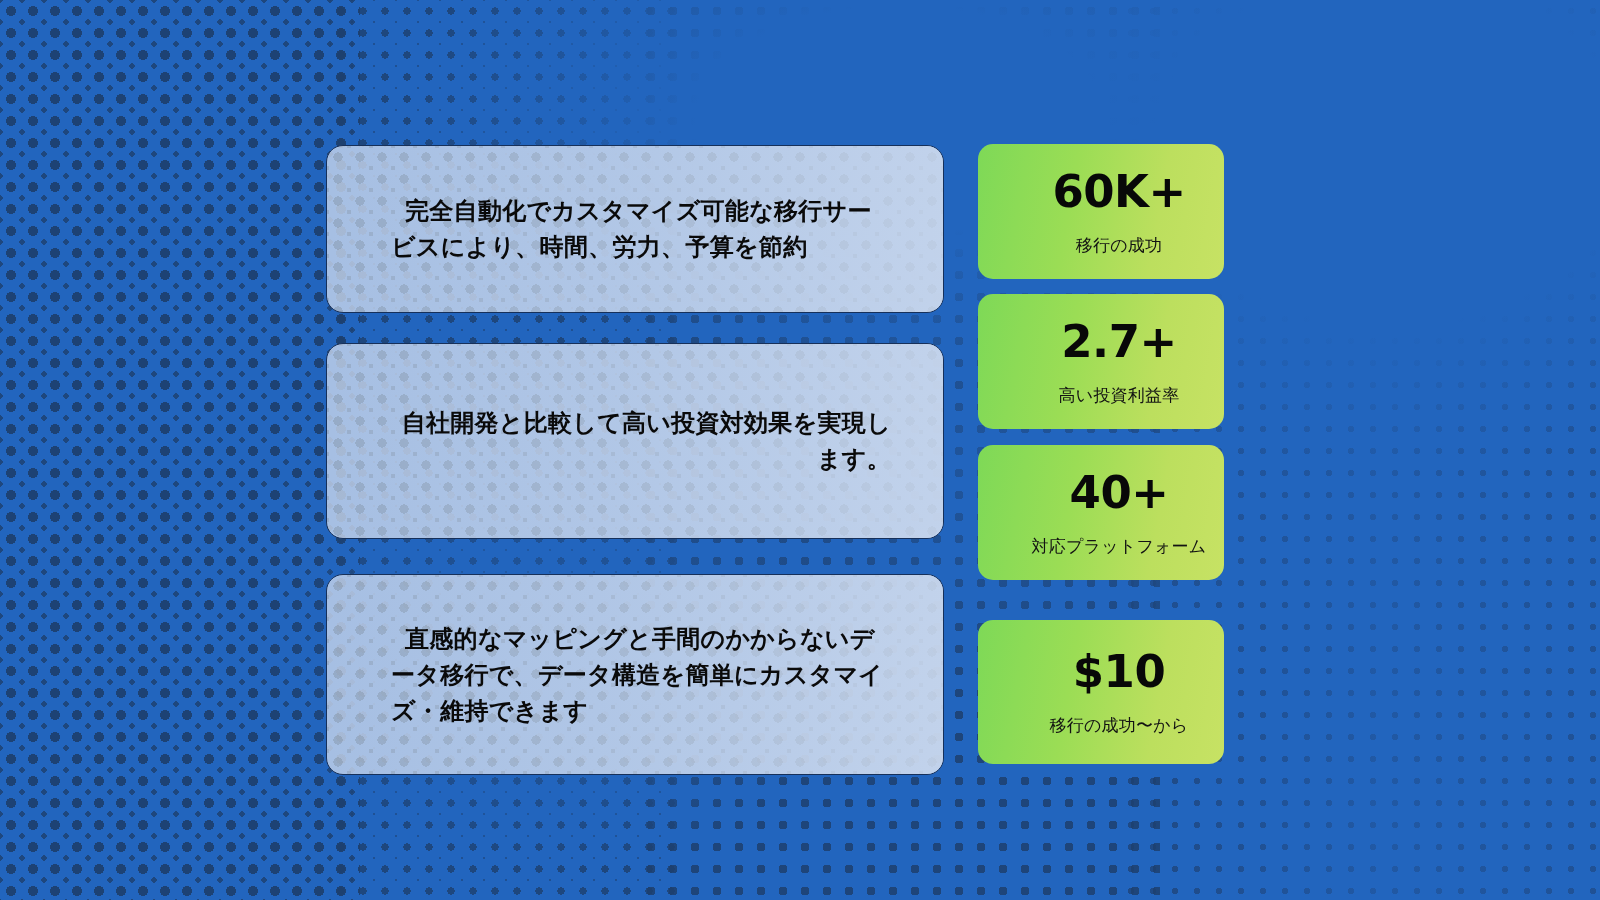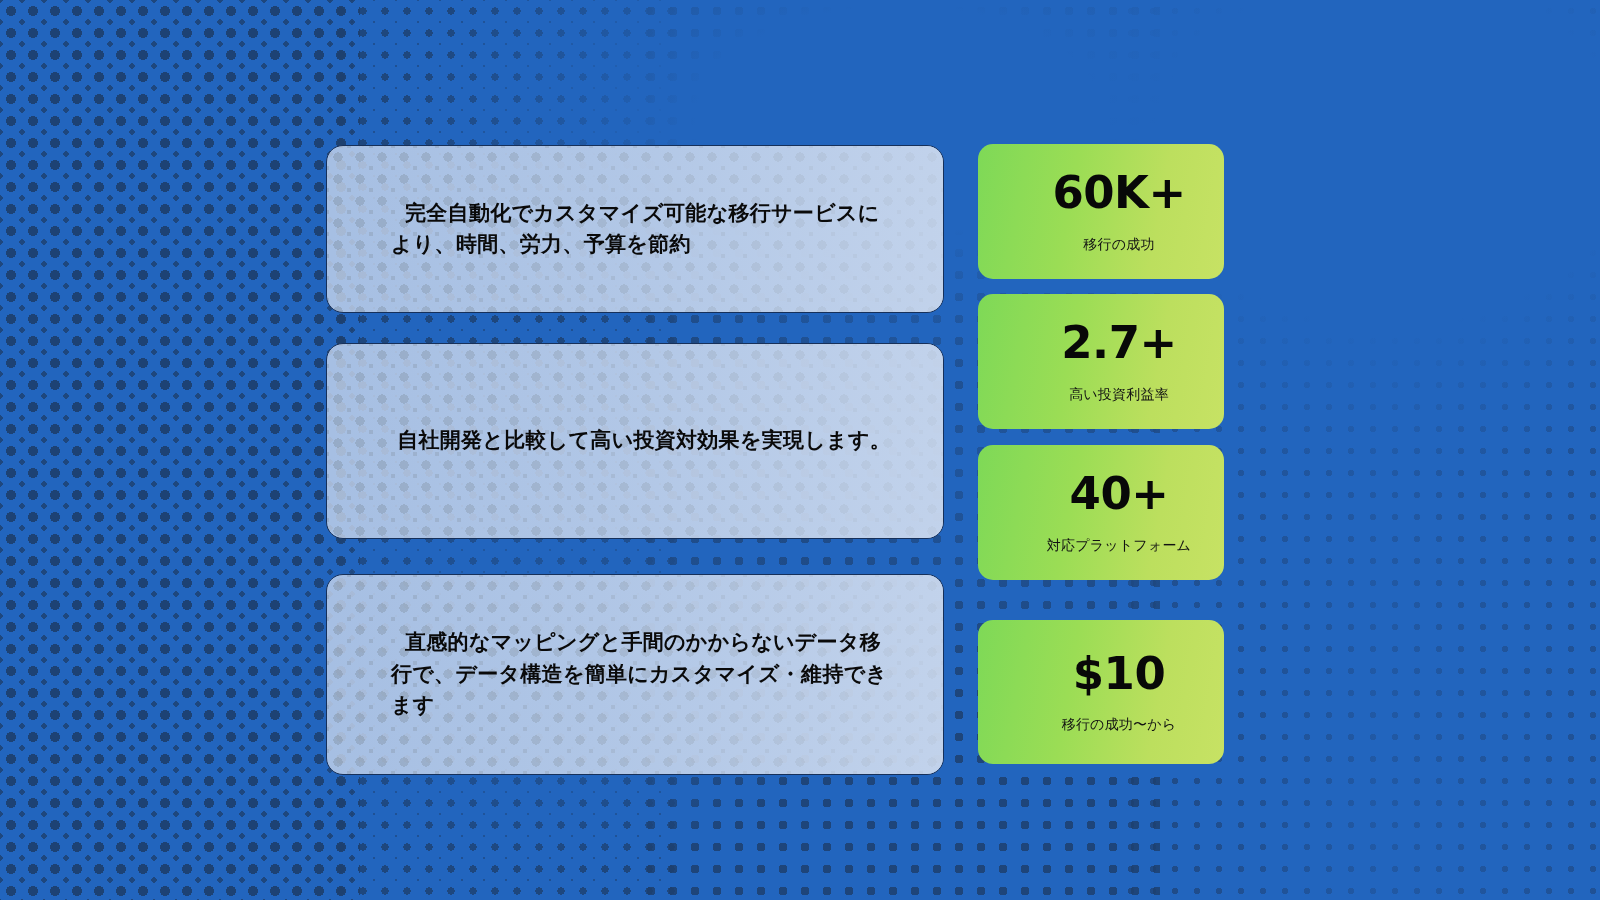--- a/index.html
+++ b/index.html
@@ -119,21 +119,21 @@
 
   .feature-text {
     position: relative;
     z-index: 2;
     margin: 0;
     padding: 0 52px 0 64px;
     width: 100%;
     box-sizing: border-box;
     color: #0a0a0a;
     font-weight: bold;
-    font-size: 21px;
+    font-size: 24px;
     line-height: 1.50;
     letter-spacing: 0.3px;
   }
   .feature-text .indented { text-indent: 14px; }
   .feature-text p { margin: 0; }
 
   
   .stat-card {
     position: absolute;
     left: 978px;
@@ -156,26 +156,25 @@
 
   .stat-value {
     font-size: 45px;
     font-weight: bold;
     color: #080808;
     line-height: 1.05;
     letter-spacing: -0.5px;
   }
   .stat-label {
     margin-top: 20px;
-    font-size: 14px;
+    font-size: 17px;
     color: #121212;
     line-height: 1.2;
     letter-spacing: 0.2px;
     white-space: nowrap;
-    font-family: Liberation Serif, serif;
   }
 </style>
 </head>
 <body>
 
 <div id="bg">
   <div class="halftone ht-a"></div>
   <div class="halftone ht-a2"></div>
   <div class="halftone ht-b"></div>
   <div class="halftone ht-b2"></div>

